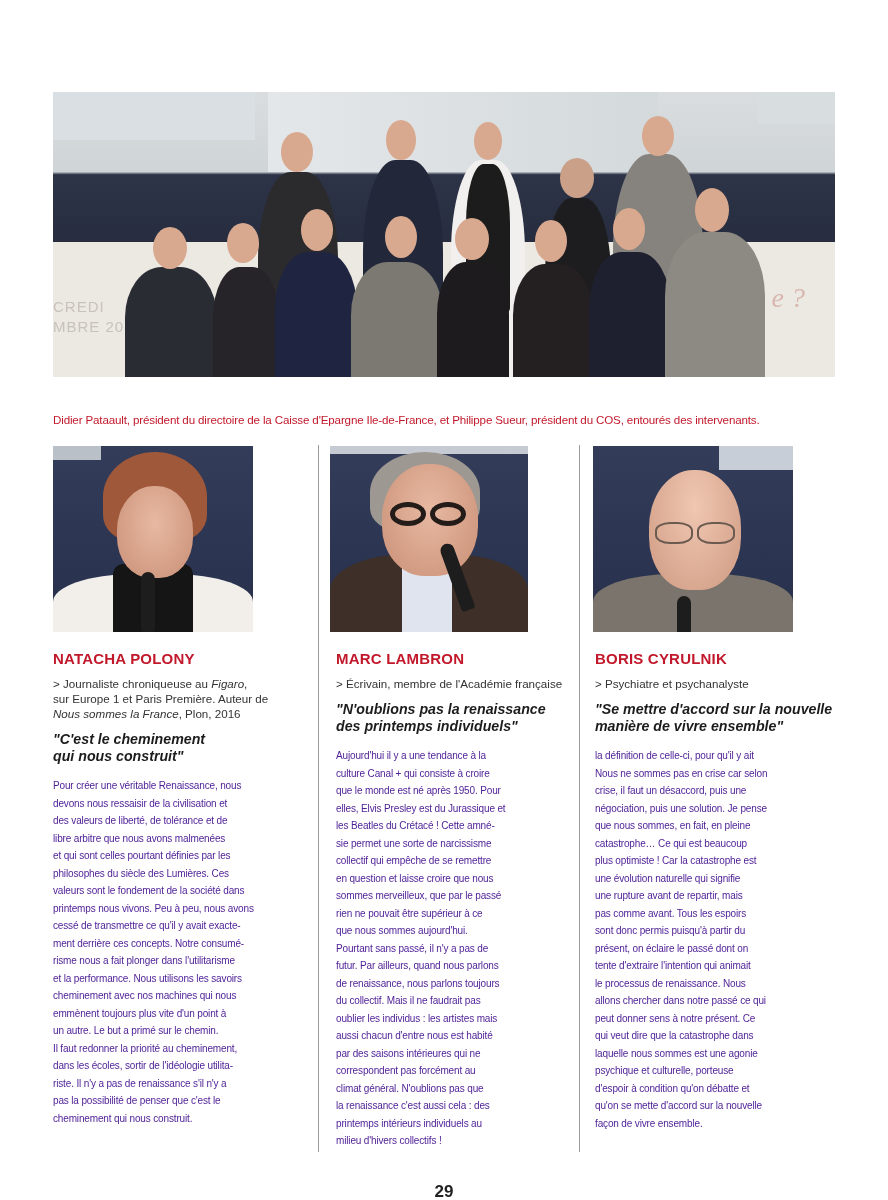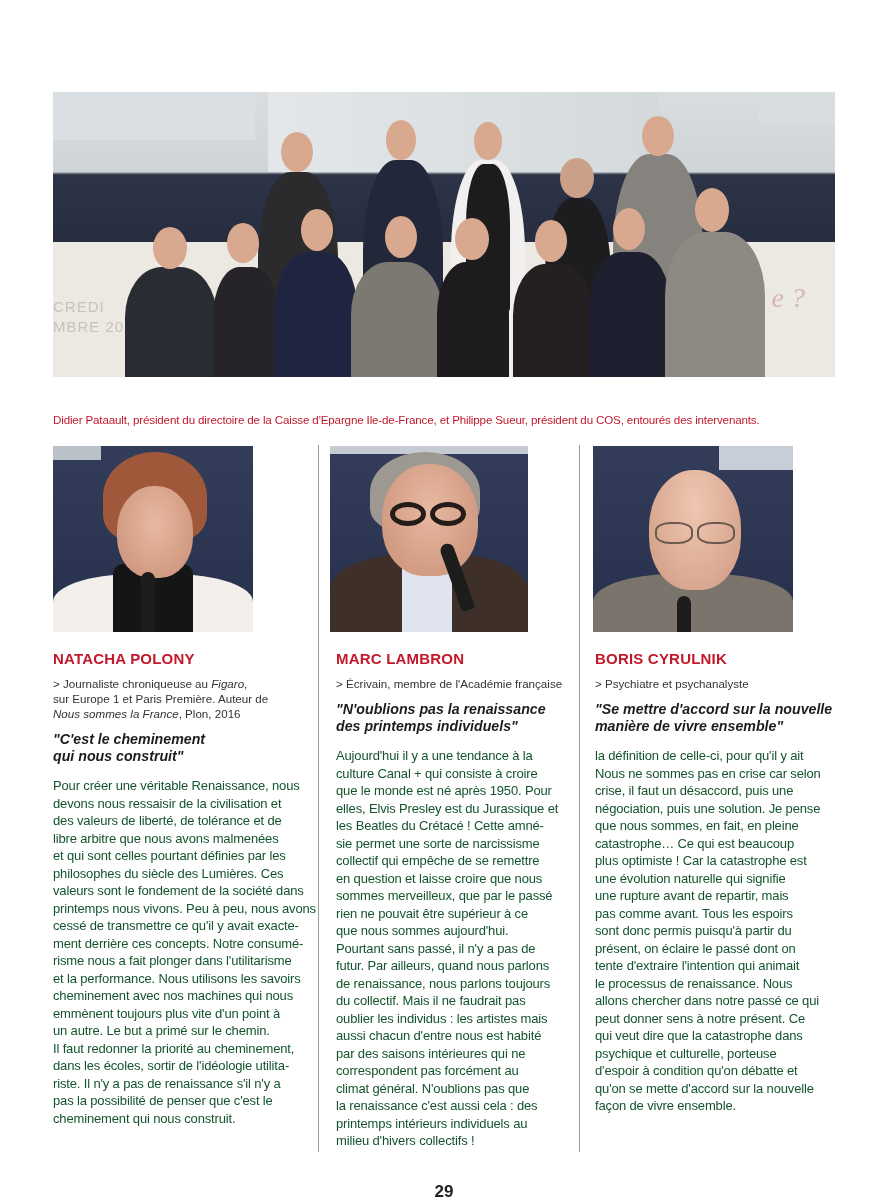--- a/index.html
+++ b/index.html
@@ -26,21 +26,21 @@
   .portrait .face { position:absolute; border-radius:48% 48% 44% 44%; background:radial-gradient(ellipse at 50% 40%,#e8b9a2,#c98f76); }
   .portrait .hair { position:absolute; border-radius:50% 50% 30% 30%; }
   .portrait .body { position:absolute; border-radius:40% 40% 0 0; }
   .portrait .mic { position:absolute; width:14px; border-radius:7px 7px 3px 3px; background:#1d1d1d; }
 
   .col { position:absolute; top:650px; }
   .name { font-size:15px; font-weight:bold; color:#c2182b; letter-spacing:0.2px; line-height:18px; }
   .role { font-size:11.6px; color:#333; line-height:15px; margin-top:8px; }
   .role i { font-style:italic; }
   .quote { font-size:14.2px; font-style:italic; font-weight:bold; color:#1c1c1c; line-height:17px; margin-top:10px; }
-  .body-text { font-size:13px; color:#14532d; line-height:17.5px; margin-top:12px; letter-spacing:-0.15px; }
+  .body-text { font-size:10px; color:#4c1d95; line-height:17.5px; margin-top:12px; letter-spacing:-0.15px; }
   .body-text span { display:block; white-space:nowrap; }
 
   .page-number { position:absolute; left:0; width:888px; top:1160px; text-align:center; font-size:17px; font-weight:bold; color:#222; font-family:"Liberation Sans", sans-serif;margin-top:22px; }
 </style>
 </head>
 <body>
 
 <div class="main-photo">
   <div class="screen-l"></div>
   <div class="screen-c"></div>
@@ -210,20 +210,21 @@
       <span>une évolution naturelle qui signifie</span>
       <span>une rupture avant de repartir, mais</span>
       <span>pas comme avant. Tous les espoirs</span>
       <span>sont donc permis puisqu'à partir du</span>
       <span>présent, on éclaire le passé dont on</span>
       <span>tente d'extraire l'intention qui animait</span>
       <span>le processus de renaissance. Nous</span>
       <span>allons chercher dans notre passé ce qui</span>
       <span>peut donner sens à notre présent. Ce</span>
       <span>qui veut dire que la catastrophe dans</span>
+      <span>laquelle nous sommes est une agonie</span>
       <span>psychique et culturelle, porteuse</span>
       <span>d'espoir à condition qu'on débatte et</span>
       <span>qu'on se mette d'accord sur la nouvelle</span>
       <span>façon de vivre ensemble.</span>
     </div>
 </div>
 
 <div class="page-number">29</div>
 
 </body></html>

